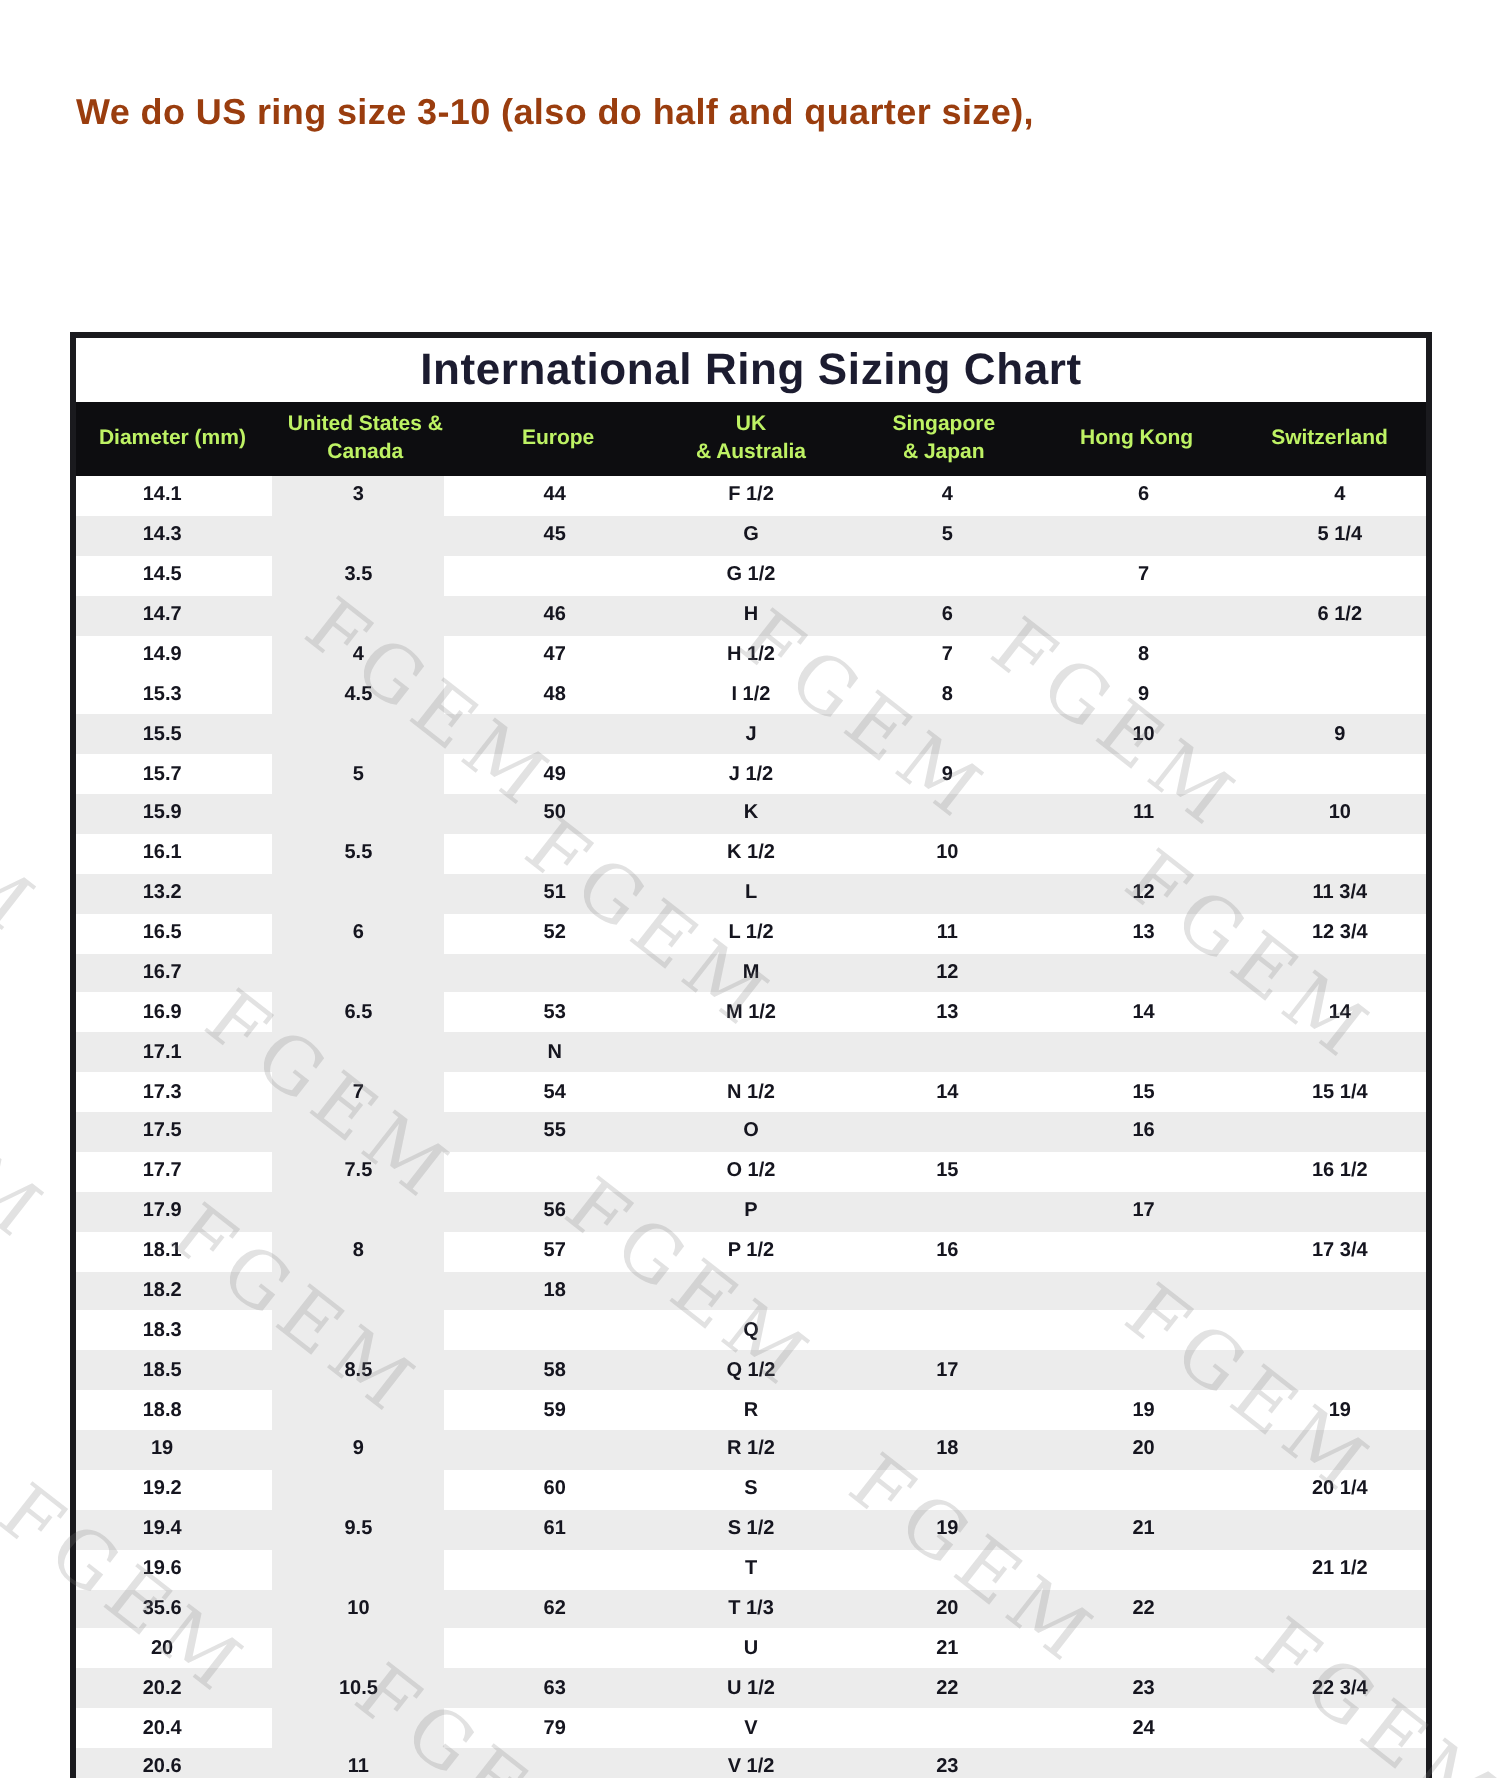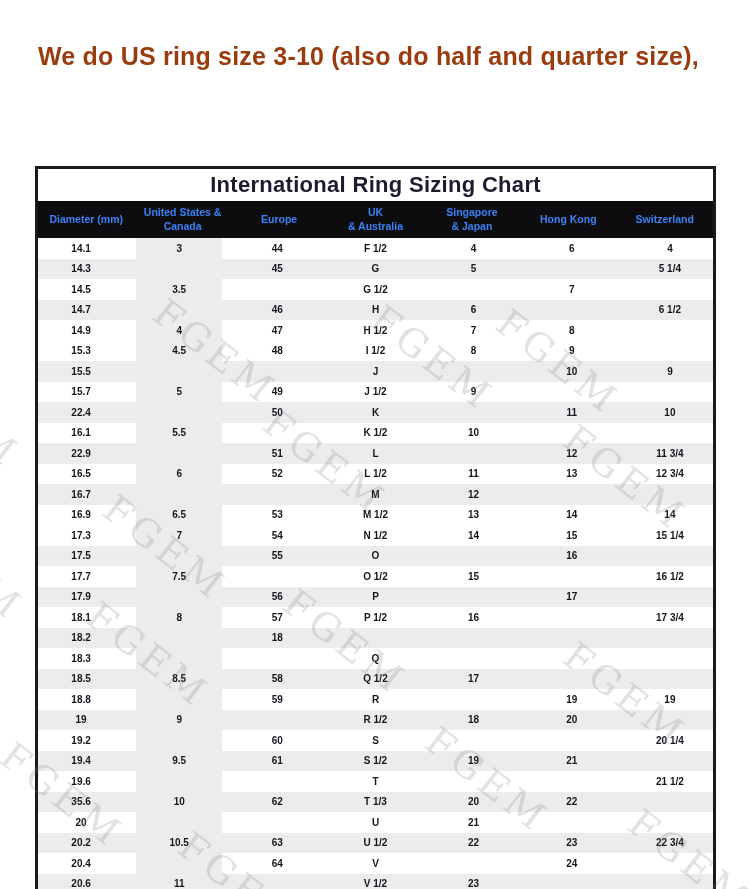--- a/index.html
+++ b/index.html
@@ -8,21 +8,21 @@
     background: #ffffff;
     overflow: hidden;
     font-family: "Liberation Sans", sans-serif;
     position: relative;
   }
   #page { position: relative; width: 750px; height: 889px; background: #fff; }
 
   
   .intro {
     position: absolute; left: 38px; top: 36px; width: 700px;
-    font-size: 25px; font-weight: 700; color: #9a3d0e;
+    font-size: 18px; font-weight: 700; color: #9a3d0e;
     line-height: 41px; letter-spacing: 0.2px;
   }
 
   
   .chart-wrap {
     position: absolute; left: 35px; top: 146px;
     width: 675px; height: 725px;
     border: 3px solid #1a1a1e;
     background: #fff;
     margin-top: 20px;
@@ -31,21 +31,21 @@
     height: 32px; line-height: 32px;
     text-align: center;
     font-size: 22px; font-weight: 700; color: #1c1c30;
     letter-spacing: 0.3px;
     background: #fff;
   }
   .header-row {
     display: flex;
     height: 37px;
     background: #0d0d10;
-    color: #3b82f6;
+    color: #bef264;
     align-items: center;
   }
   .hcell {
     width: 14.2857%;
     text-align: center;
     font-size: 10.5px; font-weight: 600;
     white-space: pre-line;
     line-height: 1.3;
   }
   .table-body { display: flex; flex-direction: column; height: 656px; }
@@ -165,39 +165,39 @@
         <div class="trow">
           <div class="tcell">15.7</div>
           <div class="tcell us-col">5</div>
           <div class="tcell">49</div>
           <div class="tcell">J 1/2</div>
           <div class="tcell">9</div>
           <div class="tcell"></div>
           <div class="tcell"></div>
         </div>
         <div class="trow shade">
-          <div class="tcell">22.4</div>
+          <div class="tcell">15.9</div>
           <div class="tcell us-col"></div>
           <div class="tcell">50</div>
           <div class="tcell">K</div>
           <div class="tcell"></div>
           <div class="tcell">11</div>
           <div class="tcell">10</div>
         </div>
         <div class="trow">
           <div class="tcell">16.1</div>
           <div class="tcell us-col">5.5</div>
           <div class="tcell"></div>
           <div class="tcell">K 1/2</div>
           <div class="tcell">10</div>
           <div class="tcell"></div>
           <div class="tcell"></div>
         </div>
         <div class="trow shade">
-          <div class="tcell">22.9</div>
+          <div class="tcell">13.2</div>
           <div class="tcell us-col"></div>
           <div class="tcell">51</div>
           <div class="tcell">L</div>
           <div class="tcell"></div>
           <div class="tcell">12</div>
           <div class="tcell">11 3/4</div>
         </div>
         <div class="trow">
           <div class="tcell">16.5</div>
           <div class="tcell us-col">6</div>
@@ -218,20 +218,29 @@
         </div>
         <div class="trow">
           <div class="tcell">16.9</div>
           <div class="tcell us-col">6.5</div>
           <div class="tcell">53</div>
           <div class="tcell">M 1/2</div>
           <div class="tcell">13</div>
           <div class="tcell">14</div>
           <div class="tcell">14</div>
         </div>
+        <div class="trow shade">
+          <div class="tcell">17.1</div>
+          <div class="tcell us-col"></div>
+          <div class="tcell">N</div>
+          <div class="tcell"></div>
+          <div class="tcell"></div>
+          <div class="tcell"></div>
+          <div class="tcell"></div>
+        </div>
         <div class="trow">
           <div class="tcell">17.3</div>
           <div class="tcell us-col">7</div>
           <div class="tcell">54</div>
           <div class="tcell">N 1/2</div>
           <div class="tcell">14</div>
           <div class="tcell">15</div>
           <div class="tcell">15 1/4</div>
         </div>
         <div class="trow shade">
@@ -365,21 +374,21 @@
           <div class="tcell us-col">10.5</div>
           <div class="tcell">63</div>
           <div class="tcell">U 1/2</div>
           <div class="tcell">22</div>
           <div class="tcell">23</div>
           <div class="tcell">22 3/4</div>
         </div>
         <div class="trow">
           <div class="tcell">20.4</div>
           <div class="tcell us-col"></div>
-          <div class="tcell">64</div>
+          <div class="tcell">79</div>
           <div class="tcell">V</div>
           <div class="tcell"></div>
           <div class="tcell">24</div>
           <div class="tcell"></div>
         </div>
         <div class="trow shade">
           <div class="tcell">20.6</div>
           <div class="tcell us-col">11</div>
           <div class="tcell"></div>
           <div class="tcell">V 1/2</div>

